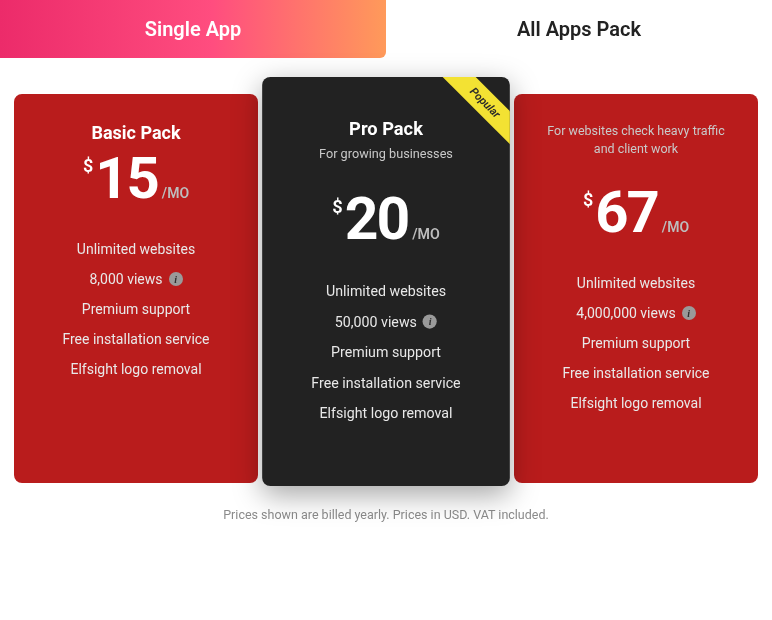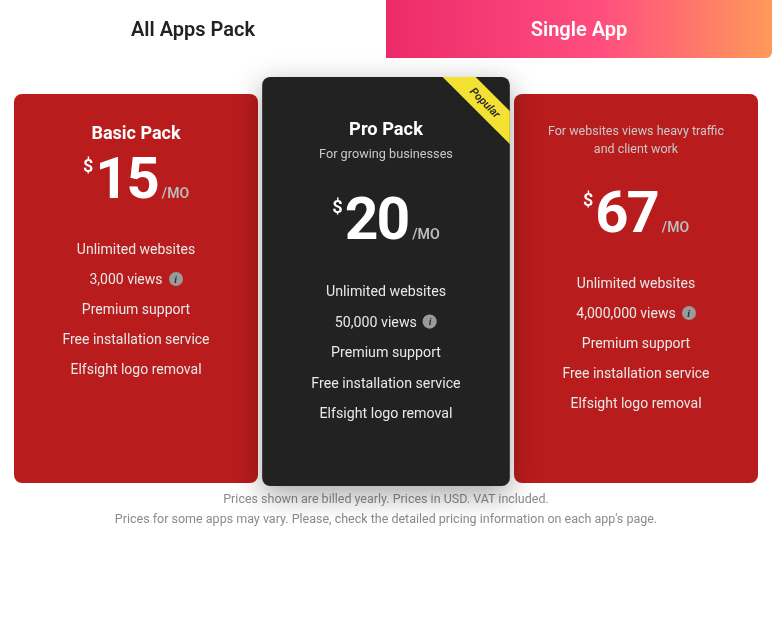--- a/index.html
+++ b/index.html
@@ -134,47 +134,47 @@
     font-weight: 600;
     padding: 5px 40px;
     transform: rotate(45deg);
     font-style: italic;
   }
   .footnote {
     text-align: center;
     font-size: 12.5px;
     color: #8b8b8b;
     line-height: 1.6;
-    margin-top: 6px;
+    margin-top: 22px;
     padding: 0 33px;
   }
 </style>
 </head>
 <body>
 
 <div class="tabs">
+  <div class="tab tab-active">Single App</div>
   <div class="tab tab-inactive">All Apps Pack</div>
-  <div class="tab tab-active">Single App</div>
 </div>
 
 <div class="plans">
 
   <div class="plan">
     <div class="plan-name">Basic Pack</div>
     <div class="price-row">
       <span class="price-currency">$</span>
       <span class="price-amount">15</span>
       <span class="price-period">/MO</span>
     </div>
     <ul class="features">
       <li>
           <span>Unlimited websites</span>
         </li>
       <li>
-          <span>3,000 views</span>
+          <span>8,000 views</span>
           <span class="info-icon">i</span>
         </li>
       <li>
           <span>Premium support</span>
         </li>
       <li>
           <span>Free installation service</span>
         </li>
       <li>
           <span>Elfsight logo removal</span>
@@ -205,21 +205,21 @@
       <li>
           <span>Free installation service</span>
         </li>
       <li>
           <span>Elfsight logo removal</span>
         </li>
     </ul>
   </div>
 
   <div class="plan">
-    <div class="plan-tagline">For websites views heavy traffic and client work</div>
+    <div class="plan-tagline">For websites check heavy traffic and client work</div>
     <div class="price-row">
       <span class="price-currency">$</span>
       <span class="price-amount">67</span>
       <span class="price-period">/MO</span>
     </div>
     <ul class="features">
       <li>
           <span>Unlimited websites</span>
         </li>
       <li>
@@ -235,14 +235,13 @@
       <li>
           <span>Elfsight logo removal</span>
         </li>
     </ul>
   </div>
 
 </div>
 
 <div class="footnote">
   <div>Prices shown are billed yearly. Prices in USD. VAT included.</div>
-  <div>Prices for some apps may vary. Please, check the detailed pricing information on each app's page.</div>
 </div>
 
 </body></html>

